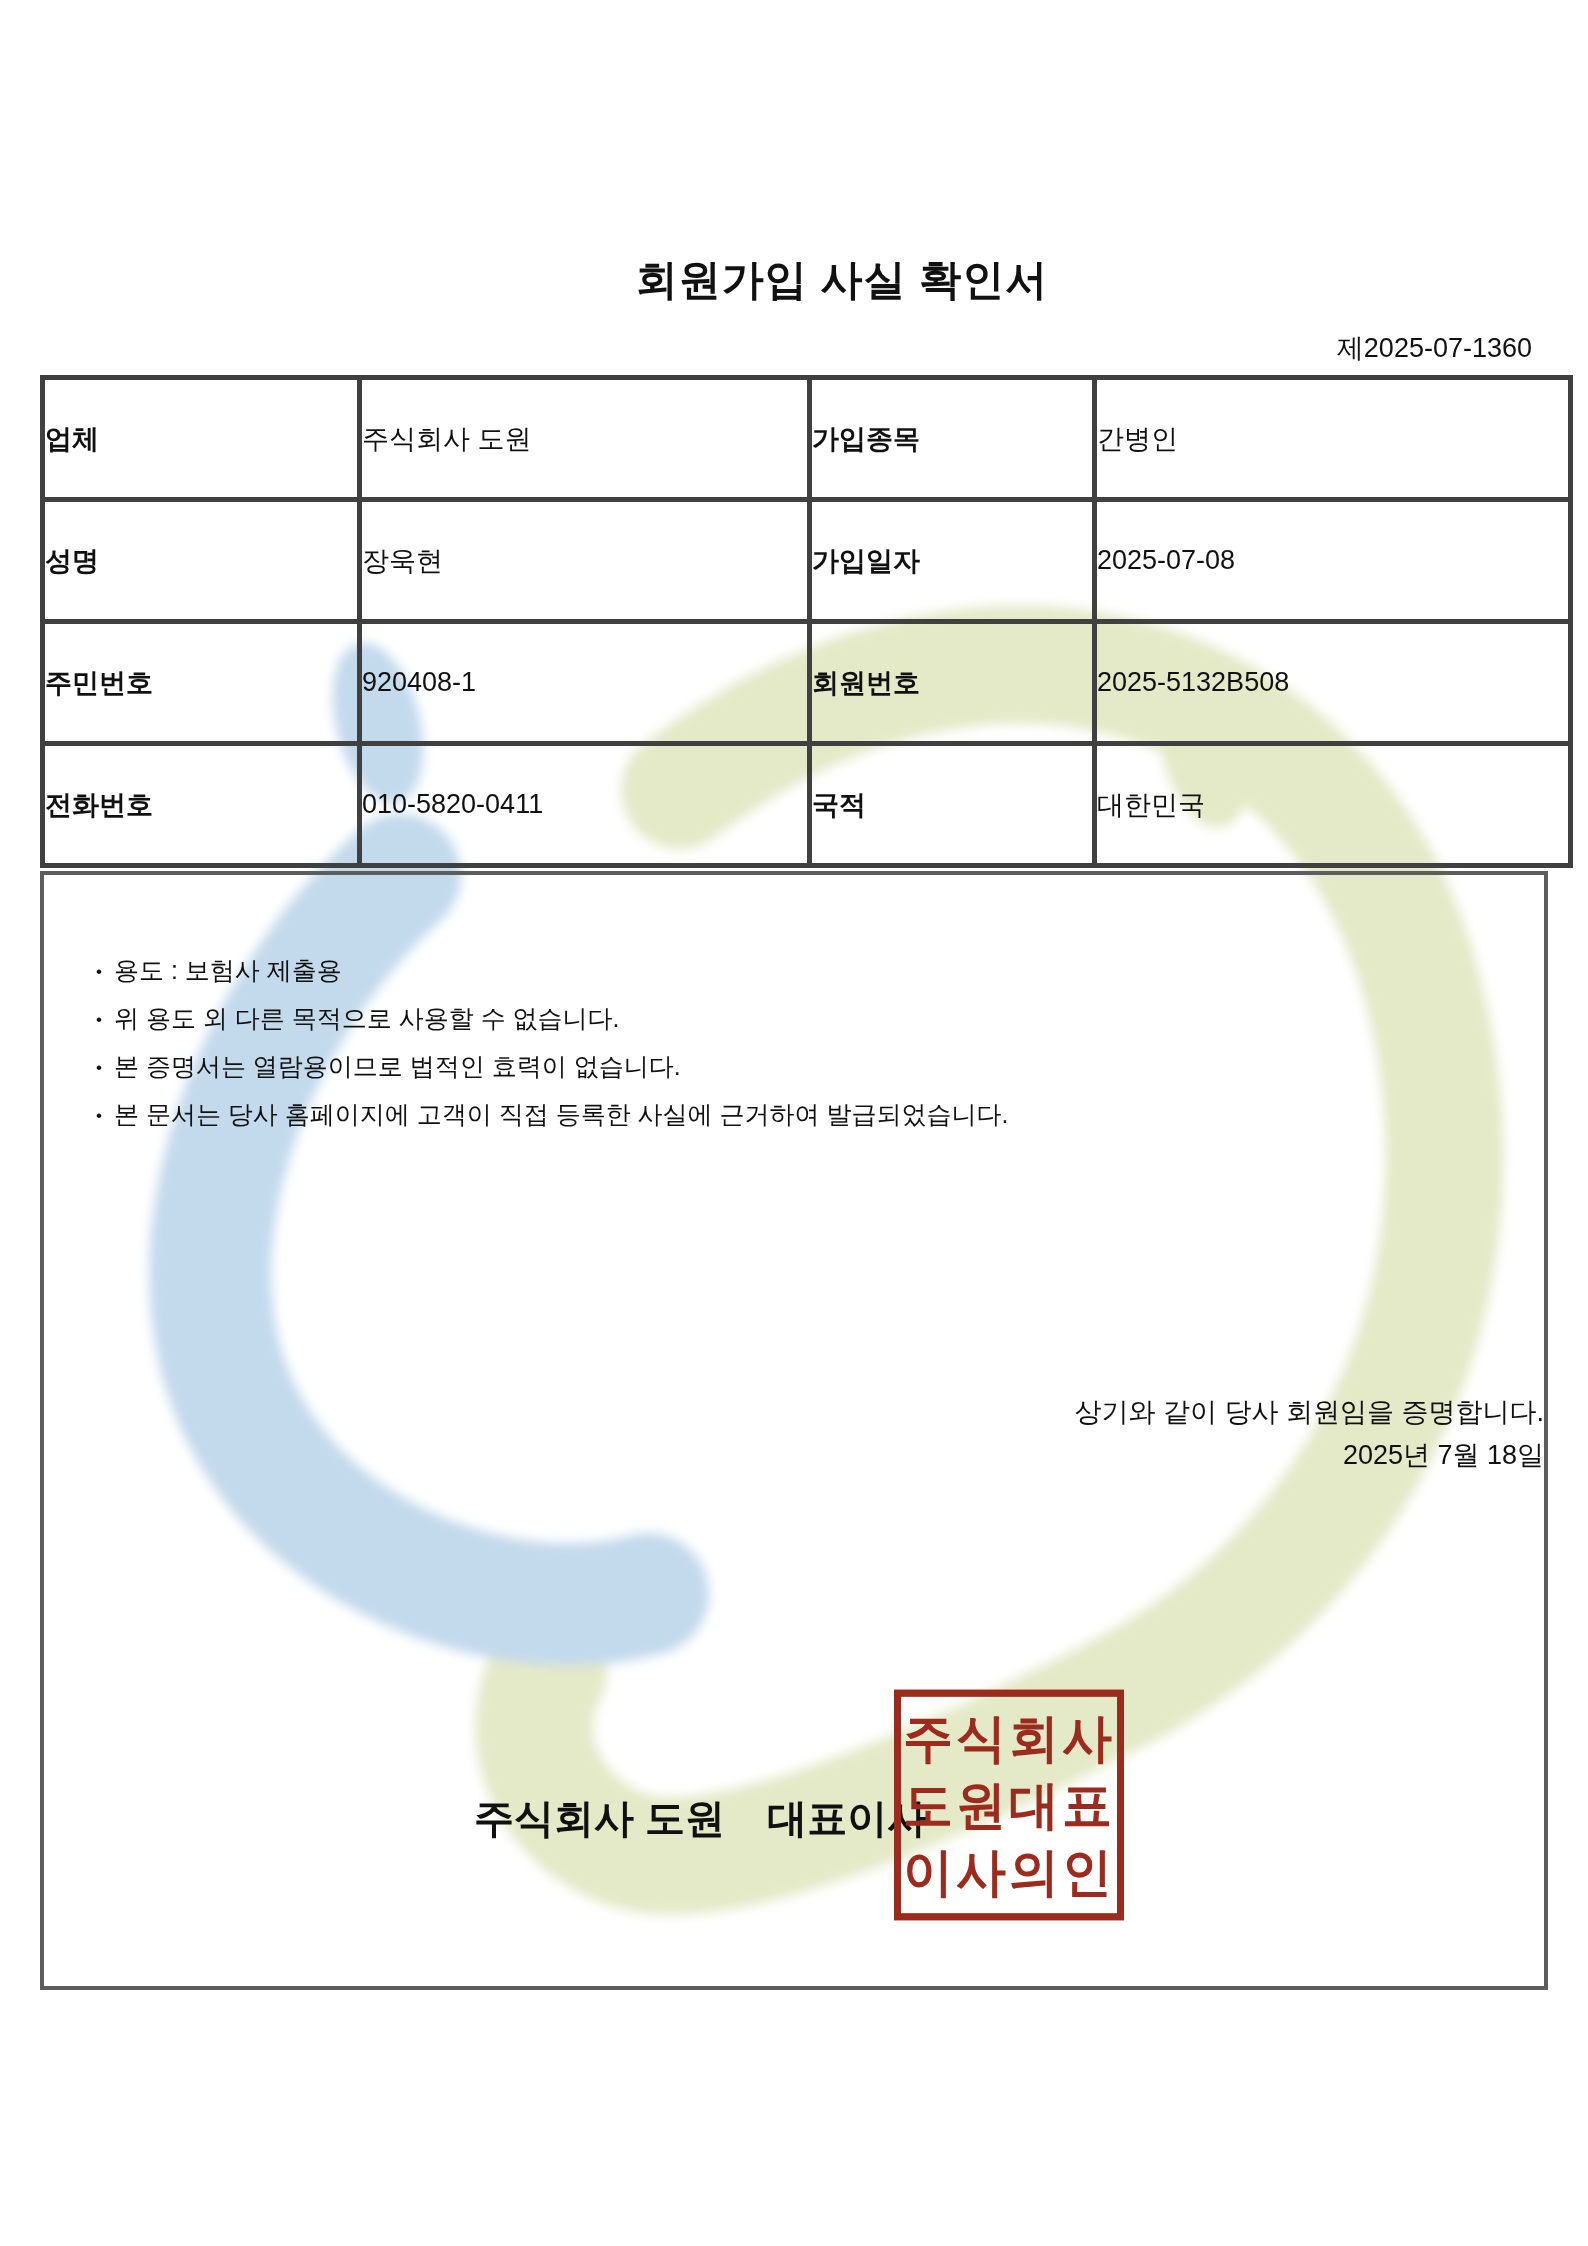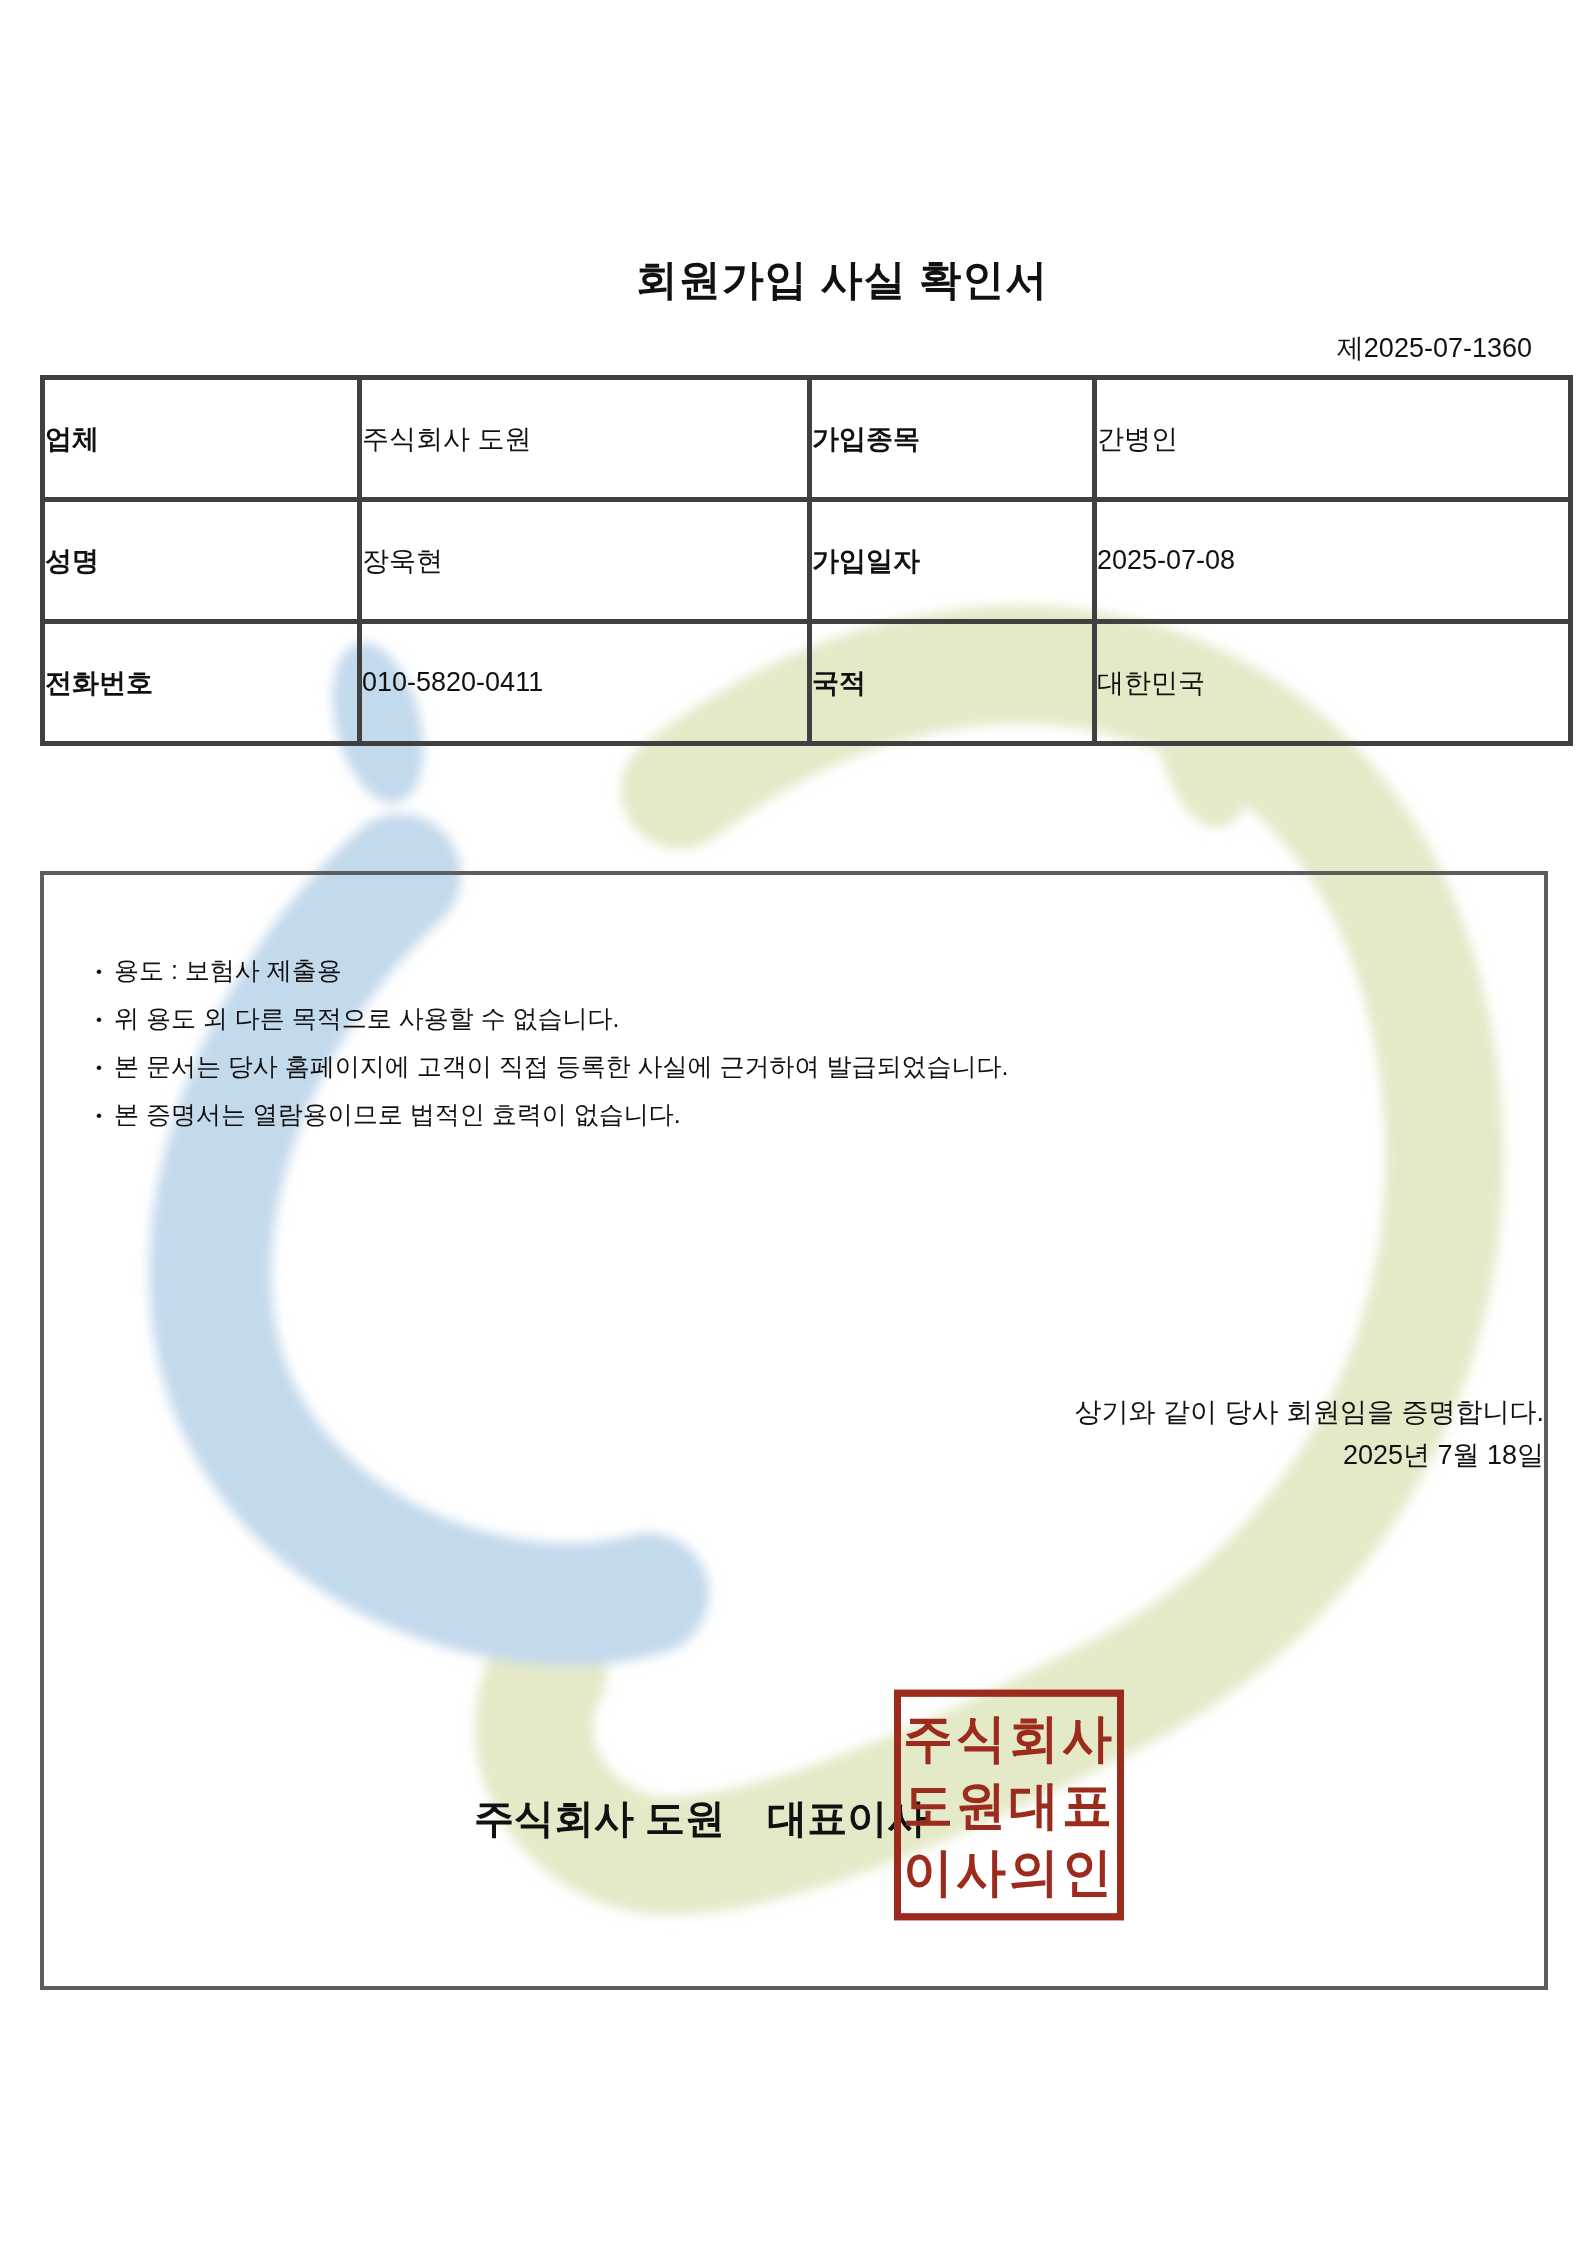--- a/index.html
+++ b/index.html
@@ -117,42 +117,48 @@
           <th class="c3">가입종목</th>
           <td class="c4">간병인</td>
         </tr>
         <tr>
           <th>성명</th>
           <td>장욱현</td>
           <th>가입일자</th>
           <td>2025-07-08</td>
         </tr>
         <tr>
+          <th>주민번호</th>
+          <td>920408-1</td>
+          <th>회원번호</th>
+          <td>2025-5132B508</td>
+        </tr>
+        <tr>
           <th>전화번호</th>
           <td>010-5820-0411</td>
           <th>국적</th>
           <td>대한민국</td>
         </tr>
       </tbody>
     </table>
 
     <div class="notes-box">
 
       <div class="notes">
         <div class="note-line">
           <span class="bullet">•</span><span>용도 : 보험사 제출용</span>
         </div>
         <div class="note-line">
           <span class="bullet">•</span><span>위 용도 외 다른 목적으로 사용할 수 없습니다.</span>
         </div>
         <div class="note-line">
-          <span class="bullet">•</span><span>본 문서는 당사 홈페이지에 고객이 직접 등록한 사실에 근거하여 발급되었습니다.</span>
+          <span class="bullet">•</span><span>본 증명서는 열람용이므로 법적인 효력이 없습니다.</span>
         </div>
         <div class="note-line">
-          <span class="bullet">•</span><span>본 증명서는 열람용이므로 법적인 효력이 없습니다.</span>
+          <span class="bullet">•</span><span>본 문서는 당사 홈페이지에 고객이 직접 등록한 사실에 근거하여 발급되었습니다.</span>
         </div>
       </div>
 
       <div class="certify">
         <div>상기와 같이 당사 회원임을 증명합니다.</div>
         <div>2025년 7월 18일</div>
       </div>
 
       <div class="issuer">
         <span>주식회사 도원</span><span class="role">대표이사</span>

